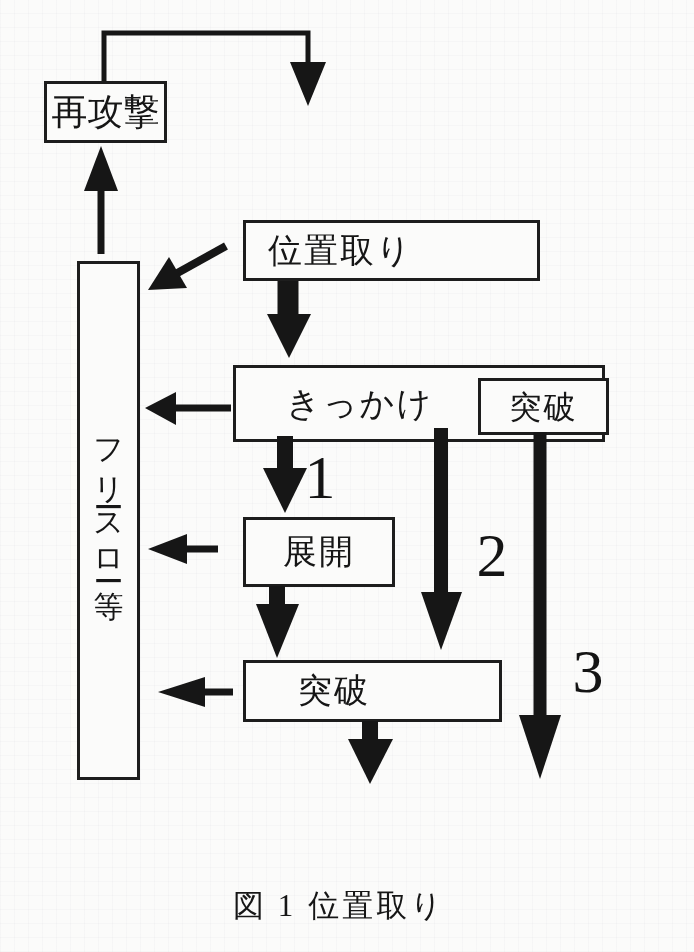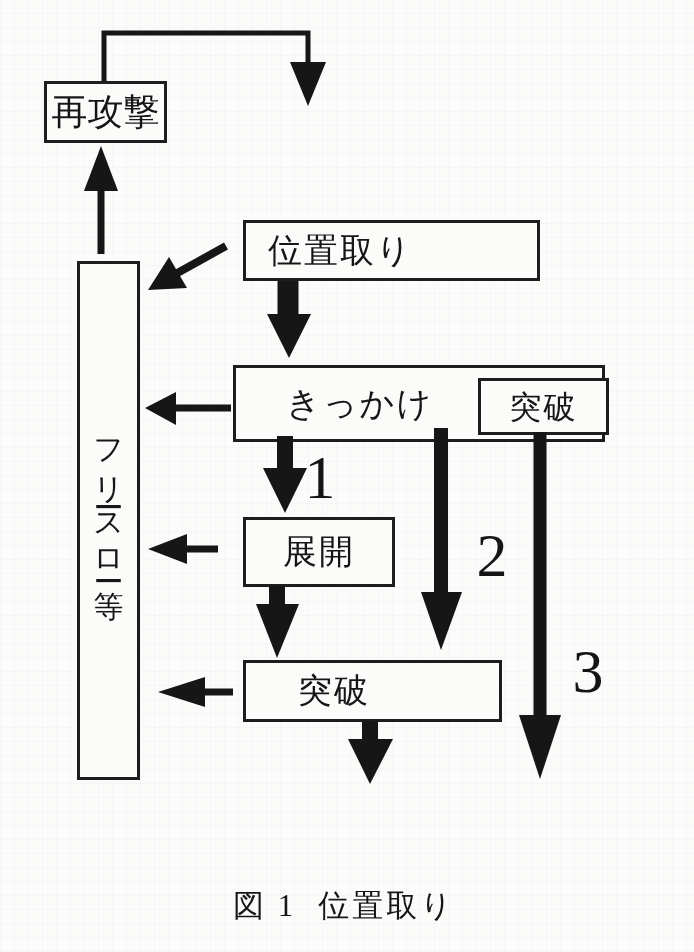--- a/index.html
+++ b/index.html
@@ -61,21 +61,21 @@
     line-height:1;
     width:48px;
     text-align:center;
     color:#141414;
   }
   .caption{
     position:absolute;
     left:233px;top:889px;
     z-index:2;
     display:flex;
-    gap:22px;
+    gap:12px;
     font-size:31px;
     letter-spacing:3px;
     line-height:1.1;
     color:#161616;
   }
 </style>
 </head>
 <body>
 
 <div class="page">

